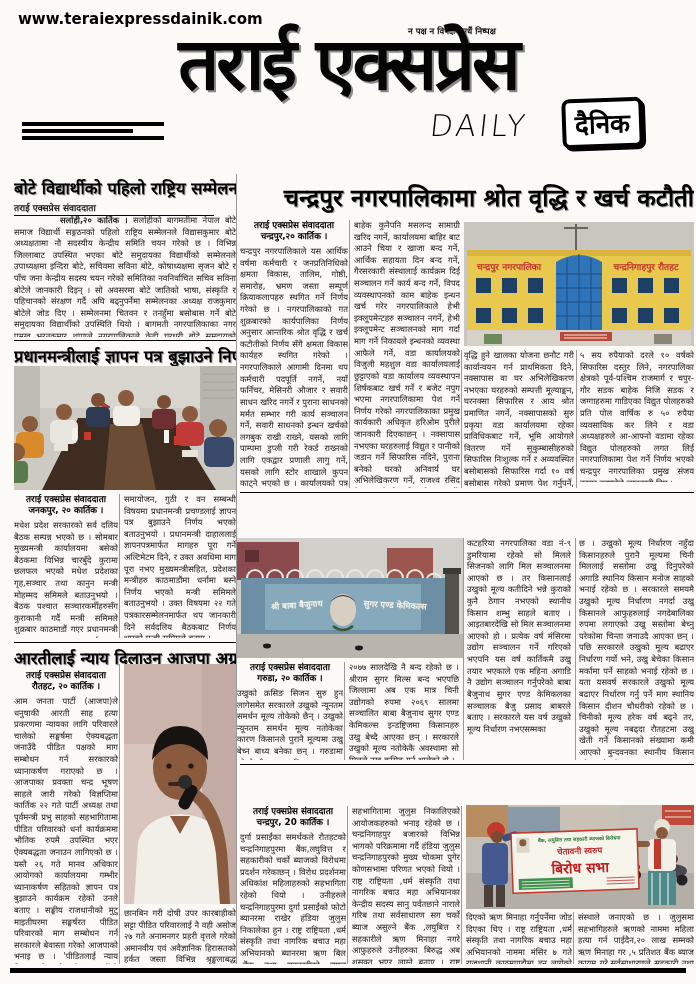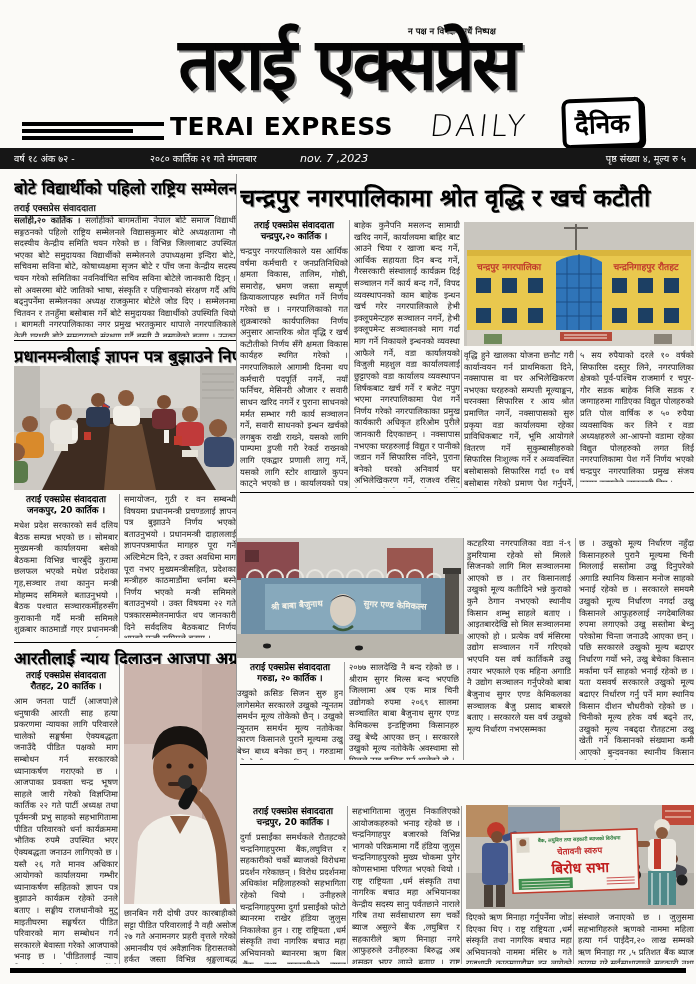--- a/index.html
+++ b/index.html
@@ -22,53 +22,47 @@
           box-shadow:2.5px 2.5px 0 #000;color:#000;}
   .infobar{left:0;top:148px;width:696px;height:21px;background:#161616;color:#fff;font-size:9.5px;}
   .infobar span{position:absolute;top:0;line-height:21px;white-space:nowrap;}
   .ib-issue{left:14px;}
   .ib-npdate{left:150px;}
   .ib-endate{left:300px;font-style:italic;font-size:11px;}
   .ib-price{right:10px;}
   
   .hl{font-weight:800;color:#000000;white-space:nowrap;overflow:hidden;text-shadow:1px 1px 0 #999;}
   .hl-s{font-size:16.5px;}
-  .hl-l{font-size:24px;text-align:left;}
+  .hl-l{font-size:24px;text-align:right;}
   .byline{font-weight:700;text-align:center;font-size:8.8px;line-height:1.3;color:#000;}
   .by-u{font-size:9px;font-weight:700;border-bottom:1.5px solid #000;padding-bottom:1px;}
   .body-txt{font-size:8.3px;line-height:1.4;text-align:justify;overflow:hidden;color:#222;}
-  .body-txt .dl{font-weight:700;}
+  .body-txt .dl{font-weight:700;margin-left:46px;}
   .hr{background:#000;height:1px;}
   .vr{background:#9a9a9a;width:1px;}
   .botbar{left:10px;top:968px;width:676px;height:5px;background:#000;}
   svg{display:block;}
   svg text{font-family:"DejaVu Sans","Liberation Sans",sans-serif;}
 </style>
 </head>
 <body>
 
 <div class="page">
 
+  <div class="abs website">www.teraiexpressdainik.com</div>
   <div class="abs tagline">न पक्ष न विपक्ष ,सधैं निष्पक्ष</div>
   <div class="abs masthead">तराई एक्सप्रेस</div>
   <div class="abs mast-lines">
       <div></div>
       <div></div>
       <div></div>
     </div>
-  <div class="abs mast-en">TERAI EXPRESS</div>
   <div class="abs mast-daily">DAILY</div>
   <div class="abs dainik">दैनिक</div>
 
-  <div class="abs infobar">
-    <span class="ib-issue">वर्ष १८   अंक ७२ -</span>
-    <span class="ib-npdate">२०८० कार्तिक २१ गते मंगलबार</span>
-    <span class="ib-endate">nov. 7 ,2023</span>
-    <span class="ib-price">पृष्ठ संख्या ४, मूल्य रु ५</span>
-  </div>
 
   <div class="abs vr" style="left:236px;top:174px;height:790px;"></div>
 
   <div class="abs hl hl-s" style="left:14px;top:176px;width:222px;">बोटे विद्यार्थीको पहिलो राष्ट्रिय सम्मेलन</div>
   <div class="abs by-u" style="left:14px;top:201px;width:200px;">तराई एक्सप्रेस संवाददाता</div>
   <p class="abs body-txt" style="left:14px;top:215px;width:222px;height:122px;margin:0;"><span class="dl">सर्लाही,२० कार्तिक ।</span> <span>सर्लाहीको बागमतीमा नेपाल बोटे समाज विद्यार्थी सङ्गठनको पहिलो राष्ट्रिय सम्मेलनले विद्यासकुमार बोटे अध्यक्षतामा नौ सदस्यीय केन्द्रीय समिति चयन गरेको छ ।  विभिन्न जिल्लाबाट उपस्थित भएका बोटे समुदायका विद्यार्थीको सम्मेलनले उपाध्यक्षमा इन्दिरा बोटे, सचिवमा सविना बोटे, कोषाध्यक्षमा सृजन बोटे र पाँच जना केन्द्रीय सदस्य चयन गरेको समितिका नवनिर्वाचित सचिव सविना बोटेले जानकारी दिइन् । सो अवसरमा बोटे जातिको भाषा, संस्कृति र पहिचानको संरक्षण गर्दै अघि बढ्नुपर्नेमा सम्मेलनका अध्यक्ष राजकुमार बोटेले जोड दिए । सम्मेलनमा चितवन र तनहुँमा बसोबास गर्ने बोटे समुदायका विद्यार्थीको उपस्थिति थियो । बागमती नगरपालिकाका नगर प्रमुख भरतकुमार थापाले नगरपालिकाले केही घरधुरी बोटे समुदायको संरक्षण गर्दै बस्ती नै बसालेको बताए । उनका अनुसार बोटे जातिको पुर्ख्यौली पेसा माछा मार्ने तथा डुङ्गा चलाउने हो ।</span></p>
   <div class="abs hr" style="left:14px;top:340px;width:222px;"></div>
 
   <div class="abs hl hl-s" style="left:14px;top:344px;width:222px;">प्रधानमन्त्रीलाई ज्ञापन पत्र बुझाउने निर्णय</div>
   <div class="abs" style="left:14px;top:366px;">
@@ -112,31 +106,31 @@
           <rect x="70" y="66" width="7" height="8" fill="#c23b2e"></rect>
         <rect x="150" y="64" width="5" height="13" fill="#f4f2ec"></rect>
           <rect x="160" y="70" width="8" height="9" fill="#c23b2e"></rect>
         <rect x="168" y="84" width="16" height="7" fill="#e8e4da"></rect>
         <rect x="40" y="78" width="14" height="7" fill="#e8e4da"></rect>
       </g>
     </svg>
   </div>
   <div class="abs byline" style="left:14px;top:494px;width:104px;">
     <div>तराई एक्सप्रेस संवाददाता</div>
-    <div>जनकपुर, 20 कार्तिक ।</div>
+    <div>जनकपुर, २० कार्तिक ।</div>
   </div>
   <p class="abs body-txt" style="left:14px;top:520px;width:104px;height:118px;margin:0;">मधेश प्रदेश सरकारको सर्व दलिय बैठक सम्पन्न भएको छ । सोमबार मुख्यमन्त्री कार्यालयमा बसेको बैठकमा विभिन्न चारबुँदे कुरामा छलफल भएको मधेश प्रदेशका गृह,सञ्चार तथा कानुन मन्त्री मोहम्मद समिमले बताउनुभयो । बैठक पश्चात सञ्चारकर्मीहरुसँग कुराकानी गर्दै मन्त्री समिमले शुक्रबार काठमाडौं गएर प्रधानमन्त्री पुष्पकमल दाहाल प्रचण्डलाई ज्ञापन पत्र बुझाउनेबारे छलफल भएको जानकारी दिनुभयो । उनले प्रदेश निजामति ऐन, प्रहरी</p>
   <p class="abs body-txt" style="left:124px;top:494px;width:112px;height:144px;margin:0;">समायोजन, गुठी र वन सम्बन्धी विषयमा प्रधानमन्त्री प्रचण्डलाई ज्ञापन पत्र बुझाउने निर्णय भएको बताउनुभयो । प्रधानमन्त्री दाहाललाई ज्ञापनपत्रमार्फत मागहरु पूरा गर्ने अल्टिमेटम दिने, र उक्त अवधिमा माग पूरा नभए मुख्यमन्त्रीसहित, प्रदेशका मन्त्रीहरु काठमाडौंमा धर्नामा बस्ने निर्णय भएको मन्त्री समिमले बताउनुभयो । उक्त विषयमा २२ गते पत्रकारसम्मेलनमार्फत थप जानकारी दिने सर्वदलिय बैठकबाट निर्णय भएको मन्त्री समिमले बताए ।</p>
   <div class="abs vr" style="left:119px;top:494px;height:144px;"></div>
   <div class="abs hr" style="left:14px;top:642px;width:222px;"></div>
 
   <div class="abs hl hl-s" style="left:14px;top:646px;width:222px;">आरतीलाई न्याय दिलाउन आजपा अग्रसरता</div>
   <div class="abs byline" style="left:14px;top:670px;width:104px;">
     <div>तराई एक्सप्रेस संवाददाता</div>
-    <div>रौतहट, 20 कार्तिक ।</div>
+    <div>रौतहट, २० कार्तिक ।</div>
   </div>
   <p class="abs body-txt" style="left:14px;top:696px;width:104px;height:268px;margin:0;">आम जनता पार्टी (आजपा)ले धनुषाकी आरती साह हत्या प्रकरणमा न्यायका लागि परिवारले चालेको सङ्घर्षमा ऐक्यबद्धता जनाउँदै पीडित पक्षको माग सम्बोधन गर्न सरकारको ध्यानाकर्षण गराएको छ । आजपाका प्रवक्ता चन्द्र भूषण साहले जारी गरेको विज्ञप्तिमा कार्तिक २२ गते पार्टी अध्यक्ष तथा पूर्वमन्त्री प्रभु साहको सहभागितामा पीडित परिवारको धर्ना कार्यक्रममा भौतिक रुपमै उपस्थित भएर ऐक्यबद्धता जनाउन लागिएको छ । यस्तै २६ गते मानव अधिकार आयोगको कार्यालयमा गम्भीर ध्यानाकर्षण सहितको ज्ञापन पत्र बुझाउने कार्यक्रम रहेको उनले बताए । सङ्घीय राजधानीको मुटु माइतीघरमा सङ्घर्षरत पीडित परिवारको माग सम्बोधन गर्न सरकारले बेवास्ता गरेको आजपाको भनाइ छ । 'पीडितलाई न्याय दिलाउनुको साटो उल्टै काठमाडौँको कडा सुरक्षा घेराबीच खुला आकाशमुनि शान्तिपूर्ण धर्नामा रहेका पीडित परिवारमाथि वही असोज २४ गते रातको समयमा चार जनाको अज्ञात समूहले गरेको शारीरिक हमला र त्यसको</p>
   <div class="abs" style="left:124px;top:664px;">
     <svg width="112" height="240" viewBox="0 0 112 240">
       <rect width="112" height="240" fill="#d7c5be"></rect>
       <rect width="112" height="80" fill="#cbb4ac"></rect>
       <rect x="78" width="34" height="240" fill="#c2aba3"></rect>
 
       <path d="M10 240 L14 178 Q22 152 56 150 Q92 152 100 178 L104 240 Z" fill="#f2efe8"></path>
       <path d="M46 152 L56 170 L66 152 Z" fill="#8a5a3e"></path>

